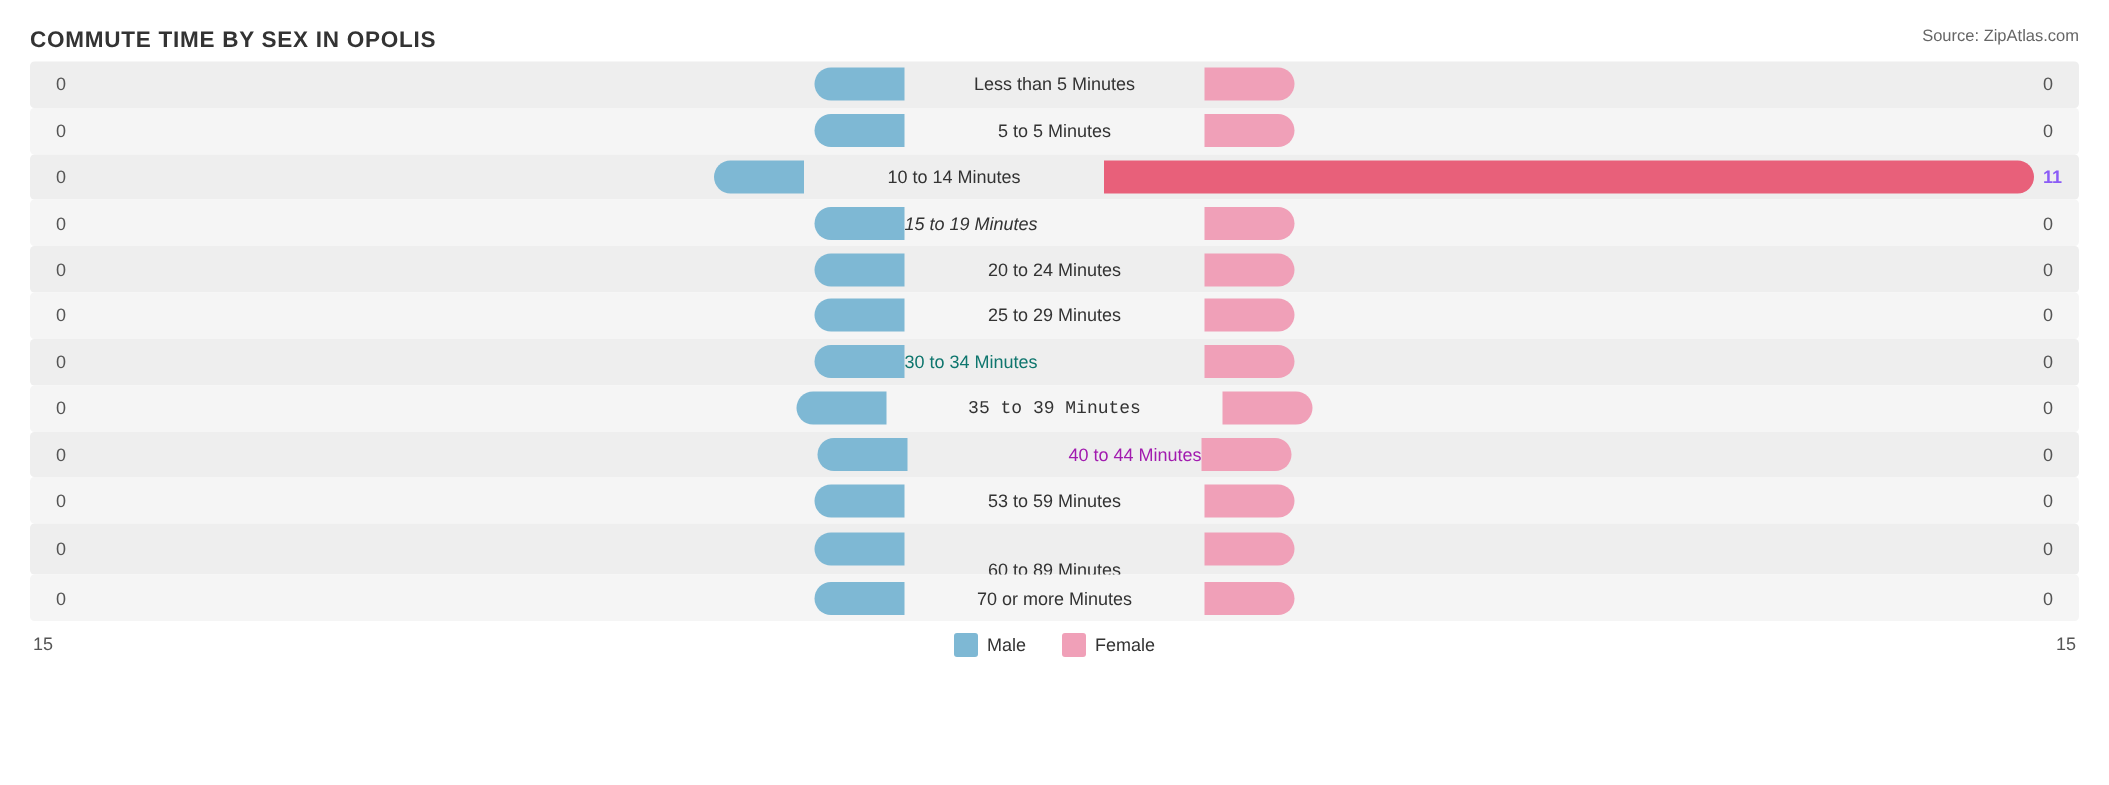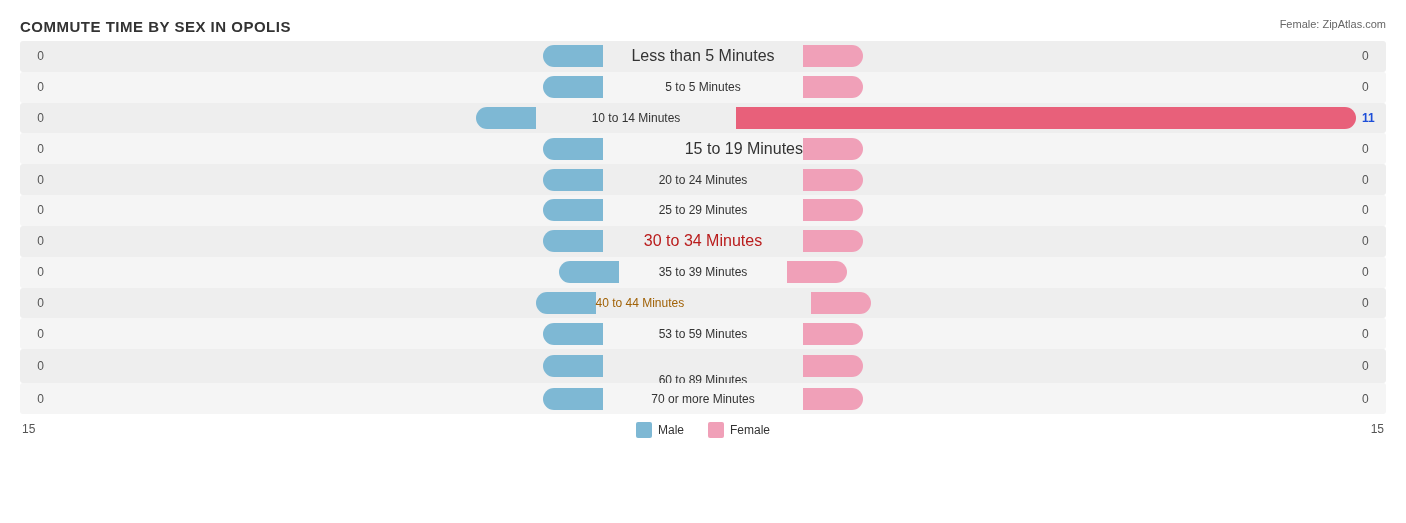--- a/index.html
+++ b/index.html
@@ -66,30 +66,30 @@
       width: 16px;
       height: 16px;
       border-radius: 2px;
     }
   </style>
 </head>
 <body>
 
 <div class="chart-container">
   <div class="title">COMMUTE TIME BY SEX IN OPOLIS</div>
-  <div class="source">Female: ZipAtlas.com</div>
+  <div class="source">Source: ZipAtlas.com</div>
 
   <div class="chart-area">
     <div class="rows-container" id="rows-container">
     <div style="display: flex; align-items: center; width: 100%; height: 34px; background: rgb(238, 238, 238); border-radius: 3px;">
           <span style="font-size: 12px; color: rgb(85, 85, 85); min-width: 30px; text-align: right; padding-right: 6px;">0</span>
           <div style="flex: 1 1 0%; display: flex; align-items: center; justify-content: flex-end; height: 100%;">
             <div style="height: 22px; background: rgb(126, 184, 212); border-radius: 11px 0px 0px 11px; width: 60px; min-width: 55px;"></div>
           </div>
-          <div style="width: 200px; text-align: center; font-size: 16px; color: rgb(51, 51, 51); flex-shrink: 0;">Less than 5 Minutes</div>
+          <div style="width: 200px; text-align: center; font-size: 12px; color: rgb(51, 51, 51); flex-shrink: 0;">Less than 5 Minutes</div>
           <div style="flex: 1 1 0%; display: flex; align-items: center; justify-content: flex-start; height: 100%;">
             <div style="height: 22px; background: rgb(240, 160, 184); border-radius: 0px 11px 11px 0px; width: 60px; min-width: 55px;"></div>
           </div>
           <span style="font-size: 12px; color: rgb(85, 85, 85); min-width: 30px; padding-left: 6px;">0</span>
         </div>
         <div style="display: flex; align-items: center; width: 100%; height: 34px; background: rgb(245, 245, 245); border-radius: 3px;">
           <span style="font-size: 12px; color: rgb(85, 85, 85); min-width: 30px; text-align: right; padding-right: 6px;">0</span>
           <div style="flex: 1 1 0%; display: flex; align-items: center; justify-content: flex-end; height: 100%;">
             <div style="height: 22px; background: rgb(126, 184, 212); border-radius: 11px 0px 0px 11px; width: 60px; min-width: 55px;"></div>
           </div>
@@ -101,28 +101,28 @@
         </div>
         <div style="display: flex; align-items: center; width: 100%; height: 34px; background: rgb(238, 238, 238); border-radius: 3px;">
           <span style="font-size: 12px; color: rgb(85, 85, 85); min-width: 30px; text-align: right; padding-right: 6px;">0</span>
           <div style="flex: 1 1 0%; display: flex; align-items: center; justify-content: flex-end; height: 100%;">
             <div style="height: 22px; background: rgb(126, 184, 212); border-radius: 11px 0px 0px 11px; width: 60px; min-width: 55px;"></div>
           </div>
           <div style="width: 200px; text-align: center; font-size: 12px; color: rgb(51, 51, 51); flex-shrink: 0;">10 to 14 Minutes</div>
           <div style="flex: 1 1 0%; display: flex; align-items: center; justify-content: flex-start; height: 100%;">
             <div style="height: 22px; background: rgb(232, 96, 122); border-radius: 0px 11px 11px 0px; width: 620px; min-width: 55px;"></div>
           </div>
-          <span style="font-size: 12px; color: #1d4ed8; font-weight: bold; min-width: 30px; padding-left: 6px;">11</span>
-        </div>
-        <div style="display: flex; align-items: center; width: 100%; height: 34px; background: rgb(245, 245, 245); border-radius: 3px;">
-          <span style="font-size: 12px; color: rgb(85, 85, 85); min-width: 30px; text-align: right; padding-right: 6px;">0</span>
-          <div style="flex: 1 1 0%; display: flex; align-items: center; justify-content: flex-end; height: 100%;">
-            <div style="height: 22px; background: rgb(126, 184, 212); border-radius: 11px 0px 0px 11px; width: 60px; min-width: 55px;"></div>
-          </div>
-          <div style="width: 200px; text-align: right; font-size: 16px; color: rgb(51, 51, 51); flex-shrink: 0;">15 to 19 Minutes</div>
+          <span style="font-size: 12px; color: #8b5cf6; font-weight: bold; min-width: 30px; padding-left: 6px;">11</span>
+        </div>
+        <div style="display: flex; align-items: center; width: 100%; height: 34px; background: rgb(245, 245, 245); border-radius: 3px;">
+          <span style="font-size: 12px; color: rgb(85, 85, 85); min-width: 30px; text-align: right; padding-right: 6px;">0</span>
+          <div style="flex: 1 1 0%; display: flex; align-items: center; justify-content: flex-end; height: 100%;">
+            <div style="height: 22px; background: rgb(126, 184, 212); border-radius: 11px 0px 0px 11px; width: 60px; min-width: 55px;"></div>
+          </div>
+          <div style="width: 200px; text-align: left; font-size: 12px; color: rgb(51, 51, 51); flex-shrink: 0; font-style: italic;">15 to 19 Minutes</div>
           <div style="flex: 1 1 0%; display: flex; align-items: center; justify-content: flex-start; height: 100%;">
             <div style="height: 22px; background: rgb(240, 160, 184); border-radius: 0px 11px 11px 0px; width: 60px; min-width: 55px;"></div>
           </div>
           <span style="font-size: 12px; color: rgb(85, 85, 85); min-width: 30px; padding-left: 6px;">0</span>
         </div>
         <div style="display: flex; align-items: center; width: 100%; height: 34px; background: rgb(238, 238, 238); border-radius: 3px;">
           <span style="font-size: 12px; color: rgb(85, 85, 85); min-width: 30px; text-align: right; padding-right: 6px;">0</span>
           <div style="flex: 1 1 0%; display: flex; align-items: center; justify-content: flex-end; height: 100%;">
             <div style="height: 22px; background: rgb(126, 184, 212); border-radius: 11px 0px 0px 11px; width: 60px; min-width: 55px;"></div>
           </div>
@@ -141,43 +141,43 @@
           <div style="flex: 1 1 0%; display: flex; align-items: center; justify-content: flex-start; height: 100%;">
             <div style="height: 22px; background: rgb(240, 160, 184); border-radius: 0px 11px 11px 0px; width: 60px; min-width: 55px;"></div>
           </div>
           <span style="font-size: 12px; color: rgb(85, 85, 85); min-width: 30px; padding-left: 6px;">0</span>
         </div>
         <div style="display: flex; align-items: center; width: 100%; height: 34px; background: rgb(238, 238, 238); border-radius: 3px;">
           <span style="font-size: 12px; color: rgb(85, 85, 85); min-width: 30px; text-align: right; padding-right: 6px;">0</span>
           <div style="flex: 1 1 0%; display: flex; align-items: center; justify-content: flex-end; height: 100%;">
             <div style="height: 22px; background: rgb(126, 184, 212); border-radius: 11px 0px 0px 11px; width: 60px; min-width: 55px;"></div>
           </div>
-          <div style="width: 200px; text-align: center; font-size: 16px; color: #b91c1c; flex-shrink: 0;">30 to 34 Minutes</div>
-          <div style="flex: 1 1 0%; display: flex; align-items: center; justify-content: flex-start; height: 100%;">
-            <div style="height: 22px; background: rgb(240, 160, 184); border-radius: 0px 11px 11px 0px; width: 60px; min-width: 55px;"></div>
-          </div>
-          <span style="font-size: 12px; color: rgb(85, 85, 85); min-width: 30px; padding-left: 6px;">0</span>
-        </div>
-        <div style="display: flex; align-items: center; width: 100%; height: 34px; background: rgb(245, 245, 245); border-radius: 3px;">
-          <span style="font-size: 12px; color: rgb(85, 85, 85); min-width: 30px; text-align: right; padding-right: 6px;">0</span>
-          <div style="flex: 1 1 0%; display: flex; align-items: center; justify-content: flex-end; height: 100%;">
-            <div style="height: 22px; background: rgb(126, 184, 212); border-radius: 11px 0px 0px 11px; width: 60px; min-width: 55px;"></div>
-          </div>
-          <div style="width: 168px; text-align: center; font-size: 12px; color: rgb(51, 51, 51); flex-shrink: 0;">35 to 39 Minutes</div>
-          <div style="flex: 1 1 0%; display: flex; align-items: center; justify-content: flex-start; height: 100%;">
-            <div style="height: 22px; background: rgb(240, 160, 184); border-radius: 0px 11px 11px 0px; width: 60px; min-width: 55px;"></div>
-          </div>
-          <span style="font-size: 12px; color: rgb(85, 85, 85); min-width: 30px; padding-left: 6px;">0</span>
-        </div>
-        <div style="display: flex; align-items: center; width: 100%; height: 34px; background: rgb(238, 238, 238); border-radius: 3px;">
-          <span style="font-size: 12px; color: rgb(85, 85, 85); min-width: 30px; text-align: right; padding-right: 6px;">0</span>
-          <div style="flex: 1 1 0%; display: flex; align-items: center; justify-content: flex-end; height: 100%;">
-            <div style="height: 22px; background: rgb(126, 184, 212); border-radius: 11px 0px 0px 11px; width: 60px; min-width: 55px;"></div>
-          </div>
-          <div style="width: 215px; text-align: left; font-size: 12px; color: #a16207; flex-shrink: 0;">40 to 44 Minutes</div>
+          <div style="width: 200px; text-align: left; font-size: 12px; color: #0f766e; flex-shrink: 0;">30 to 34 Minutes</div>
+          <div style="flex: 1 1 0%; display: flex; align-items: center; justify-content: flex-start; height: 100%;">
+            <div style="height: 22px; background: rgb(240, 160, 184); border-radius: 0px 11px 11px 0px; width: 60px; min-width: 55px;"></div>
+          </div>
+          <span style="font-size: 12px; color: rgb(85, 85, 85); min-width: 30px; padding-left: 6px;">0</span>
+        </div>
+        <div style="display: flex; align-items: center; width: 100%; height: 34px; background: rgb(245, 245, 245); border-radius: 3px;">
+          <span style="font-size: 12px; color: rgb(85, 85, 85); min-width: 30px; text-align: right; padding-right: 6px;">0</span>
+          <div style="flex: 1 1 0%; display: flex; align-items: center; justify-content: flex-end; height: 100%;">
+            <div style="height: 22px; background: rgb(126, 184, 212); border-radius: 11px 0px 0px 11px; width: 60px; min-width: 55px;"></div>
+          </div>
+          <div style="width: 224px; text-align: center; font-size: 12px; color: rgb(51, 51, 51); flex-shrink: 0; font-family: Liberation Mono, monospace;">35 to 39 Minutes</div>
+          <div style="flex: 1 1 0%; display: flex; align-items: center; justify-content: flex-start; height: 100%;">
+            <div style="height: 22px; background: rgb(240, 160, 184); border-radius: 0px 11px 11px 0px; width: 60px; min-width: 55px;"></div>
+          </div>
+          <span style="font-size: 12px; color: rgb(85, 85, 85); min-width: 30px; padding-left: 6px;">0</span>
+        </div>
+        <div style="display: flex; align-items: center; width: 100%; height: 34px; background: rgb(238, 238, 238); border-radius: 3px;">
+          <span style="font-size: 12px; color: rgb(85, 85, 85); min-width: 30px; text-align: right; padding-right: 6px;">0</span>
+          <div style="flex: 1 1 0%; display: flex; align-items: center; justify-content: flex-end; height: 100%;">
+            <div style="height: 22px; background: rgb(126, 184, 212); border-radius: 11px 0px 0px 11px; width: 60px; min-width: 55px;"></div>
+          </div>
+          <div style="width: 196px; text-align: right; font-size: 12px; color: #a21caf; flex-shrink: 0;">40 to 44 Minutes</div>
           <div style="flex: 1 1 0%; display: flex; align-items: center; justify-content: flex-start; height: 100%;">
             <div style="height: 22px; background: rgb(240, 160, 184); border-radius: 0px 11px 11px 0px; width: 60px; min-width: 55px;"></div>
           </div>
           <span style="font-size: 12px; color: rgb(85, 85, 85); min-width: 30px; padding-left: 6px;">0</span>
         </div>
         <div style="display: flex; align-items: center; width: 100%; height: 34px; background: rgb(245, 245, 245); border-radius: 3px;">
           <span style="font-size: 12px; color: rgb(85, 85, 85); min-width: 30px; text-align: right; padding-right: 6px;">0</span>
           <div style="flex: 1 1 0%; display: flex; align-items: center; justify-content: flex-end; height: 100%;">
             <div style="height: 22px; background: rgb(126, 184, 212); border-radius: 11px 0px 0px 11px; width: 60px; min-width: 55px;"></div>
           </div>

